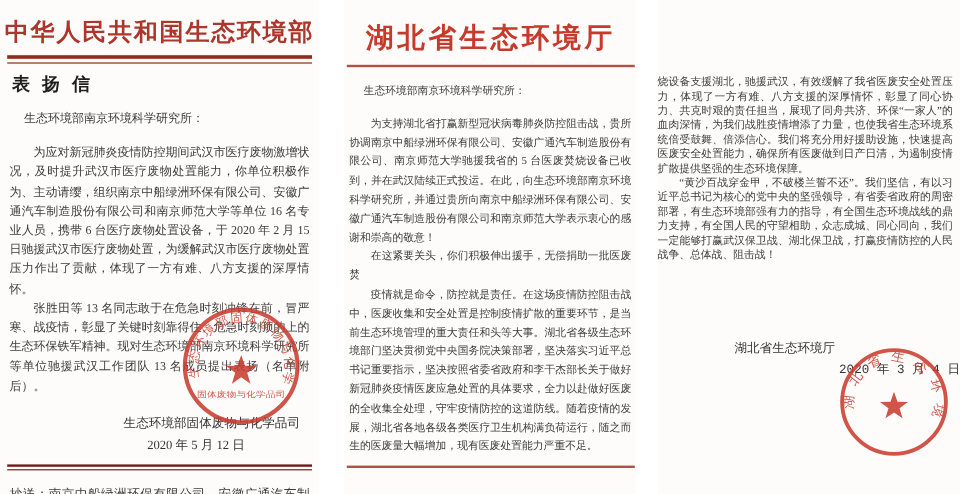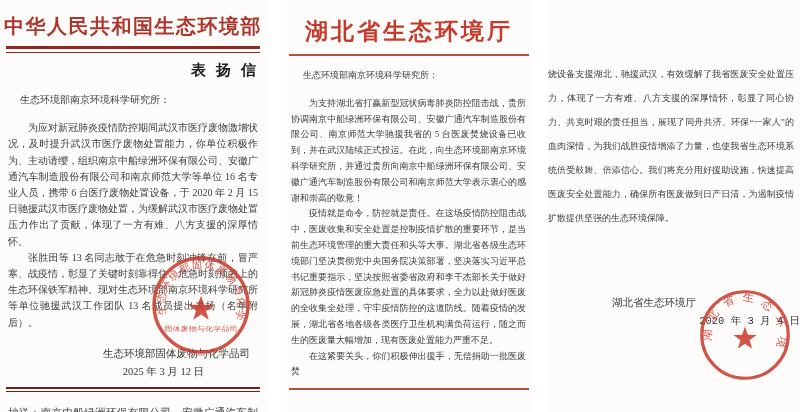--- a/index.html
+++ b/index.html
@@ -32,30 +32,30 @@
   }
   .double-rule{
     margin:6px 6px 0;height:3px;
     border-top:3px solid var(--rule-red);
     border-bottom:1px solid var(--rule-red);
   }
   .single-rule{
     margin:7px 2px 0;border-top:2px solid var(--light-rule-red);
   }
   .letter-title{
-    text-align:right;font-weight:bold;color:#1e1e1e;font-size:15px;
+    text-align:left;font-weight:bold;color:#1e1e1e;font-size:15px;
     letter-spacing:10px;text-indent:10px;
   }
   #left-page .letter-title{margin-top:8px;}
   #right-page-1 .letter-title{margin-top:12px;}
 
   .body-text{color:var(--body-ink);text-align:justify;}
   #left-page .body-text{margin:6px 8px 0;font-size:10px;line-height:16.2px;}
   #right-page-1 .body-text{margin:8px 5px 0 4px;font-size:9px;line-height:15.8px;}
-  #right-page-2 .body-text{margin:62px 6px 0 0;font-size:9px;line-height:24px;}
+  #right-page-2 .body-text{margin:62px 6px 0 0;font-size:9px;line-height:12px;}
 
   .salutation{margin:12px;}
   p.para{margin:0;text-indent:2em;}
   p.para.no-indent{text-indent:0;}
 
   .sig-block{color:#333;}
   #left-page .sig-block{margin-top:14px;font-size:10.5px;line-height:18px;text-align:right;}
   #left-page .sig-name{padding-right:16px;}
   #left-page .sig-date{padding-right:62px;}
   #right-page-2 .sig-block{margin-top:64px;font-size:10.5px;line-height:18px;text-align:right;}
@@ -90,49 +90,50 @@
     <div class="masthead">中华人民共和国生态环境部</div>
     <div class="double-rule"></div>
     <div class="letter-title">表扬信</div>
     <div class="body-text">
       <p class="salutation">生态环境部南京环境科学研究所：</p>
       <p class="para">为应对新冠肺炎疫情防控期间武汉市医疗废物激增状况，及时提升武汉市医疗废物处置能力，你单位积极作为、主动请缨，组织南京中船绿洲环保有限公司、安徽广通汽车制造股份有限公司和南京师范大学等单位 16 名专业人员，携带 6 台医疗废物处置设备，于 2020 年 2 月 15 日驰援武汉市医疗废物处置，为缓解武汉市医疗废物处置压力作出了贡献，体现了一方有难、八方支援的深厚情怀。</p>
       <p class="para">张胜田等 13 名同志敢于在危急时刻冲锋在前，冒严寒、战疫情，彰显了关键时刻靠得住、危急时刻顶的上的生态环保铁军精神。现对生态环境部南京环境科学研究所等单位驰援武汉工作团队 13 名成员提出表扬（名单附后）。</p>
     </div>
     <div class="sig-block">
       <div class="sig-name">生态环境部固体废物与化学品司</div>
-      <div class="sig-date">2025 年 3 月 12 日</div>
+      <div class="sig-date">2020 年 5 月 12 日</div>
     </div>
     <div class="cc-block">抄送：南京中船绿洲环保有限公司、安徽广通汽车制造股份有限公司、南京师范大学环境学院、湖南省地质院</div>
     <div class="bottom-double-rule"></div>
 
     <svg class="seal" viewBox="0 0 100 100" style="left:150px;top:254px;width:102px;height:102px;">
       <circle class="seal-ring" cx="50" cy="50" r="46"></circle>
       <path id="seal-arc-left" d="M16.2,62.3 A36,36 0 1 1 83.8,62.3" fill="none"></path>
       <text class="seal-arc-text"><textPath href="#seal-arc-left" startOffset="3">生态环境部固体废物与化学品司</textPath></text>
       <polygon class="seal-star" points="50,41 53.1,49.8 62.4,50 54.9,55.6 57.6,64.5 50,59.2 42.4,64.5 45.1,55.6 37.6,50 46.9,49.8"></polygon>
       <text class="seal-inner-text" x="50" y="75" text-anchor="middle" textLength="72" lengthAdjust="spacingAndGlyphs">固体废物与化学品司</text>
     </svg>
   </div>
 
   <div class="page" id="right-page-1">
     <div class="masthead">湖北省生态环境厅</div>
     <div class="single-rule"></div>
     <div class="body-text">
       <p class="salutation">生态环境部南京环境科学研究所：</p>
       <p class="para">为支持湖北省打赢新型冠状病毒肺炎防控阻击战，贵所协调南京中船绿洲环保有限公司、安徽广通汽车制造股份有限公司、南京师范大学驰援我省的 5 台医废焚烧设备已收到，并在武汉陆续正式投运。在此，向生态环境部南京环境科学研究所，并通过贵所向南京中船绿洲环保有限公司、安徽广通汽车制造股份有限公司和南京师范大学表示衷心的感谢和崇高的敬意！</p>
+      <p class="para">在这紧要关头，你们积极伸出援手，无偿捐助一批医废焚</p>
       <p class="para">疫情就是命令，防控就是责任。在这场疫情防控阻击战中，医废收集和安全处置是控制疫情扩散的重要环节，是当前生态环境管理的重大责任和头等大事。湖北省各级生态环境部门坚决贯彻党中央国务院决策部署，坚决落实习近平总书记重要指示，坚决按照省委省政府和李干杰部长关于做好新冠肺炎疫情医废应急处置的具体要求，全力以赴做好医废的全收集全处理，守牢疫情防控的这道防线。随着疫情的发展，湖北省各地各级各类医疗卫生机构满负荷运行，随之而生的医废量大幅增加，现有医废处置能力严重不足。</p>
-      <p class="para">在这紧要关头，你们积极伸出援手，无偿捐助一批医废焚</p>
     </div>
     <div class="footer-rule"></div>
   </div>
 
   <div class="page" id="right-page-2">
     <div class="body-text">
       <p class="para no-indent">烧设备支援湖北，驰援武汉，有效缓解了我省医废安全处置压力，体现了一方有难、八方支援的深厚情怀，彰显了同心协力、共克时艰的责任担当，展现了同舟共济、环保“一家人”的血肉深情，为我们战胜疫情增添了力量，也使我省生态环境系统倍受鼓舞、倍添信心。我们将充分用好援助设施，快速提高医废安全处置能力，确保所有医废做到日产日清，为遏制疫情扩散提供坚强的生态环境保障。</p>
+      <p class="para">“黄沙百战穿金甲，不破楼兰誓不还”。我们坚信，有以习近平总书记为核心的党中央的坚强领导，有省委省政府的周密部署，有生态环境部强有力的指导，有全国生态环境战线的鼎力支持，有全国人民的守望相助，众志成城、同心同向，我们一定能够打赢武汉保卫战、湖北保卫战，打赢疫情防控的人民战争、总体战、阻击战！</p>
     </div>
     <div class="sig-block">
       <div class="sig-name">湖北省生态环境厅</div>
       <div class="sig-date">2020 年 3 月 4 日</div>
     </div>
 
     <svg class="seal" viewBox="0 0 100 100" style="left:150px;top:288px;width:94px;height:94px;">
       <circle class="seal-ring" cx="50" cy="50" r="46"></circle>
       <path id="seal-arc-right" d="M16.2,62.3 A36,36 0 1 1 83.8,62.3" fill="none"></path>
       <text class="seal-arc-text wide"><textPath href="#seal-arc-right" startOffset="6">湖北省生态环境厅</textPath></text>

